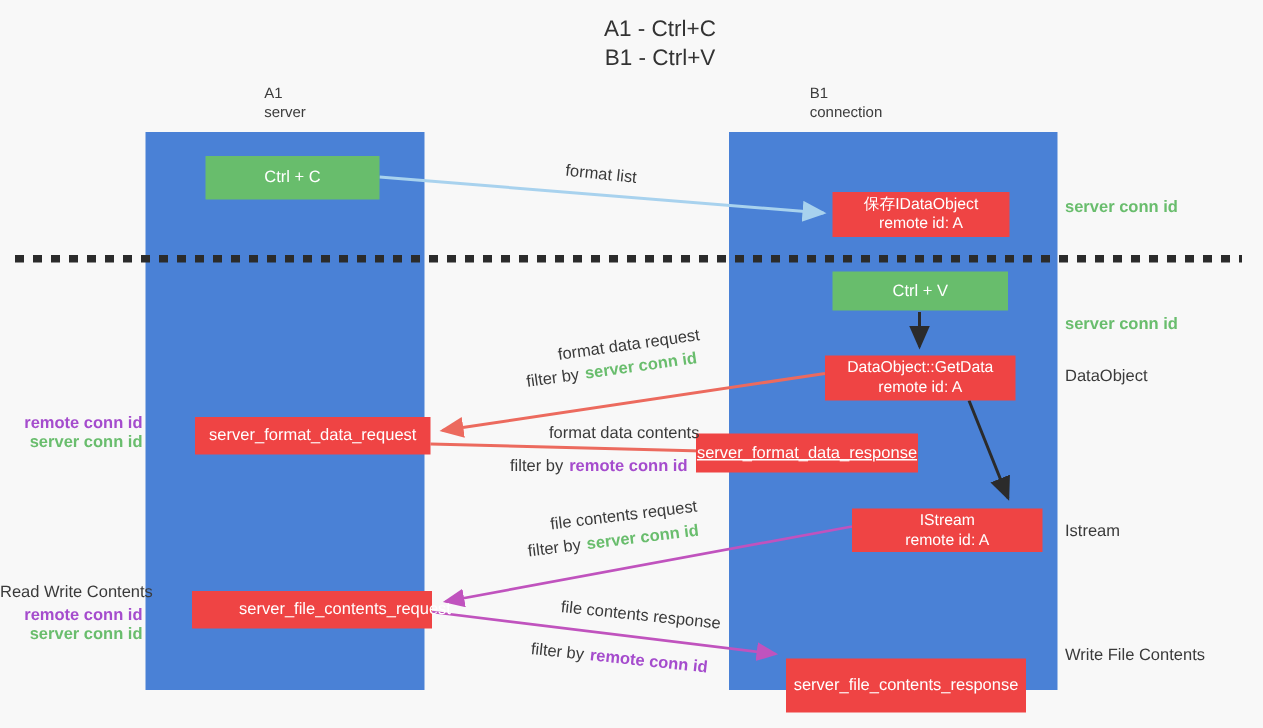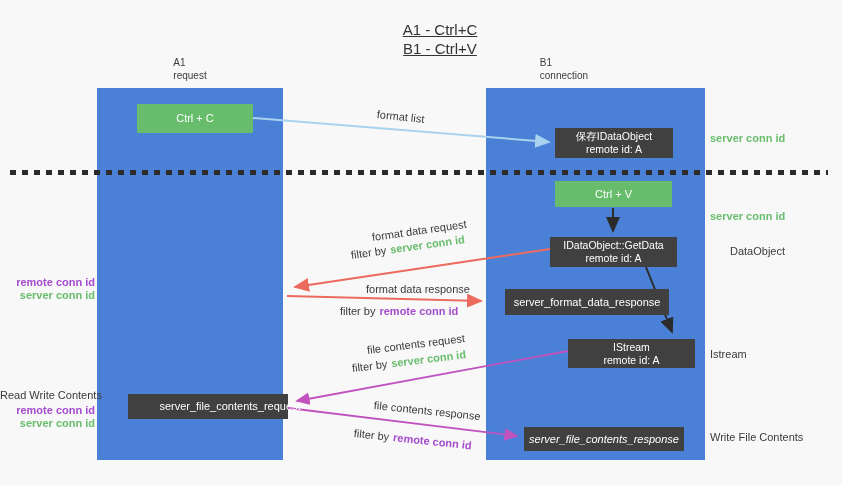--- a/index.html
+++ b/index.html
@@ -7,22 +7,22 @@
     width:842px;height:485px;
     background:#f8f8f8;
     font-family:"Liberation Sans","DejaVu Sans",sans-serif;
     position:relative;
     overflow:hidden;
     color:#3a3a3a;
   }
   .page{position:absolute;inset:0;}
   .arrows{position:absolute;left:0;top:0;z-index:2;pointer-events:none;}
   .title{
-    position:absolute;left:440px;top:20px;transform:translateX(-50%);
-    text-align:center;font-size:15px;line-height:19px;color:#333;z-index:5;text-decoration:underline;
+    position:absolute;left:440px;top:10px;transform:translateX(-50%);
+    text-align:center;font-size:15px;line-height:19px;color:#333;z-index:5;
   }
   .lane{
     position:absolute;top:88px;height:372px;background:#4a81d6;z-index:1;
   }
   .lane-left{left:97px;width:186px;}
   .lane-right{left:486px;width:219px;}
   .lane-header{
     position:absolute;top:56px;transform:translateX(-50%);
     text-align:left;font-size:10px;line-height:13px;color:#3c3c3c;z-index:5;
   }
@@ -32,30 +32,30 @@
     position:absolute;left:10px;top:170px;width:818px;height:5px;z-index:4;
     background:repeating-linear-gradient(90deg,#2b2b2b 0 6px,transparent 6px 12px);
   }
   .node{
     position:absolute;z-index:3;
     display:flex;flex-direction:column;align-items:center;justify-content:center;
     color:#fff;font-size:11px;line-height:13px;
     box-sizing:border-box;
   }
   .green{background:#68bd6c;}
-  .orange{background:#404040;}
+  .orange{background:#ef4444;}
   .n-ctrlc{left:137px;top:104px;width:116px;height:29px;}
   .n-save{left:555px;top:128px;width:118px;height:30px;font-size:10.5px;}
   .n-ctrlv{left:555px;top:181px;width:117px;height:26px;}
   .n-getdata{left:550px;top:237px;width:127px;height:30px;font-size:10.5px;}
   .n-freq{left:130px;top:278px;width:157px;height:25px;}
-  .n-fres{left:505px;top:289px;width:164px;height:26px;}
+  .n-fres{left:464px;top:289px;width:148px;height:26px;text-decoration:underline;}
   .n-istream{left:568px;top:339px;width:127px;height:29px;font-size:10.5px;}
   .n-creq{left:128px;top:394px;width:160px;height:25px;padding-left:44px;}
-  .n-cres{left:524px;top:427px;width:160px;height:24px;font-style:italic;}
+  .n-cres{left:524px;top:439px;width:160px;height:36px;}
   .anno{
     position:absolute;z-index:5;font-size:11px;color:#3a3a3a;white-space:nowrap;
     transform-origin:left center;
   }
   .anno .g{color:#69bd6d;font-weight:bold;margin-left:4px;}
   .anno .p{color:#a54ccd;font-weight:bold;margin-left:4px;}
   .a-fmtlist{left:377px;top:108px;transform:rotate(6deg);}
   .a-fdreq{left:372px;top:231px;transform:rotate(-8deg);}
   .a-fserv1{left:351px;top:249px;transform:rotate(-8deg);}
   .a-fdres{left:366px;top:283px;}
@@ -72,21 +72,21 @@
     position:absolute;left:710px;z-index:5;font-size:11px;white-space:nowrap;
   }
   .tg{color:#69bd6d;font-weight:bold;}
   .tp{color:#a54ccd;font-weight:bold;}
   .tk{color:#3a3a3a;}
   .sl-conn-top{top:276px;}
   .sl-read{top:389px;}
   .sl-conn-bot{top:404px;}
   .sr-1{top:132px;}
   .sr-2{top:210px;}
-  .sr-do{top:245px;margin-left:20px;}
+  .sr-do{top:245px;}
   .sr-is{top:348px;}
   .sr-wf{top:431px;}
 </style>
 </head>
 <body>
 
 <div class="page">
 
   <div class="lane lane-left"></div>
   <div class="lane lane-right"></div>
@@ -115,21 +115,21 @@
     <line x1="288" y1="408" x2="517" y2="436" stroke="#c053be" stroke-width="1.8" marker-end="url(#m-mag)"></line>
   </svg>
 
   <div class="title">
     <div>A1 - Ctrl+C</div>
     <div>B1 - Ctrl+V</div>
   </div>
 
   <div class="lane-header lh-left">
     <div>A1</div>
-    <div>request</div>
+    <div>server</div>
   </div>
   <div class="lane-header lh-right">
     <div>B1</div>
     <div>connection</div>
   </div>
 
   <div class="dotted"></div>
 
   <div class="node green n-ctrlc">
     <div>Ctrl + C</div>
@@ -138,24 +138,27 @@
   <div class="node orange n-save">
     <div>保存IDataObject</div>
     <div>remote id: A</div>
   </div>
 
   <div class="node green n-ctrlv">
     <div>Ctrl + V</div>
   </div>
 
   <div class="node orange n-getdata">
-    <div>IDataObject::GetData</div>
+    <div>DataObject::GetData</div>
     <div>remote id: A</div>
   </div>
 
+  <div class="node orange n-freq">
+    <div>server_format_data_request</div>
+  </div>
 
   <div class="node orange n-fres">
     <div>server_format_data_response</div>
   </div>
 
   <div class="node orange n-istream">
     <div>IStream</div>
     <div>remote id: A</div>
   </div>
 
@@ -165,21 +168,21 @@
 
   <div class="node orange n-cres">
     <div>server_file_contents_response</div>
   </div>
 
   <div class="anno a-fmtlist">format list</div>
 
   <div class="anno a-fdreq">format data request</div>
   <div class="anno a-fserv1"><span>filter by</span><span class="g">server conn id</span></div>
 
-  <div class="anno a-fdres">format data response</div>
+  <div class="anno a-fdres">format data contents</div>
   <div class="anno a-fremote1"><span>filter by</span><span class="p">remote conn id</span></div>
 
   <div class="anno a-fcreq">file contents request</div>
   <div class="anno a-fserv2"><span>filter by</span><span class="g">server conn id</span></div>
 
   <div class="anno a-fcres">file contents response</div>
   <div class="anno a-fremote2"><span>filter by</span><span class="p">remote conn id</span></div>
 
   <div class="sideL sl-conn-top">
     <div class="tp">remote conn id</div>

